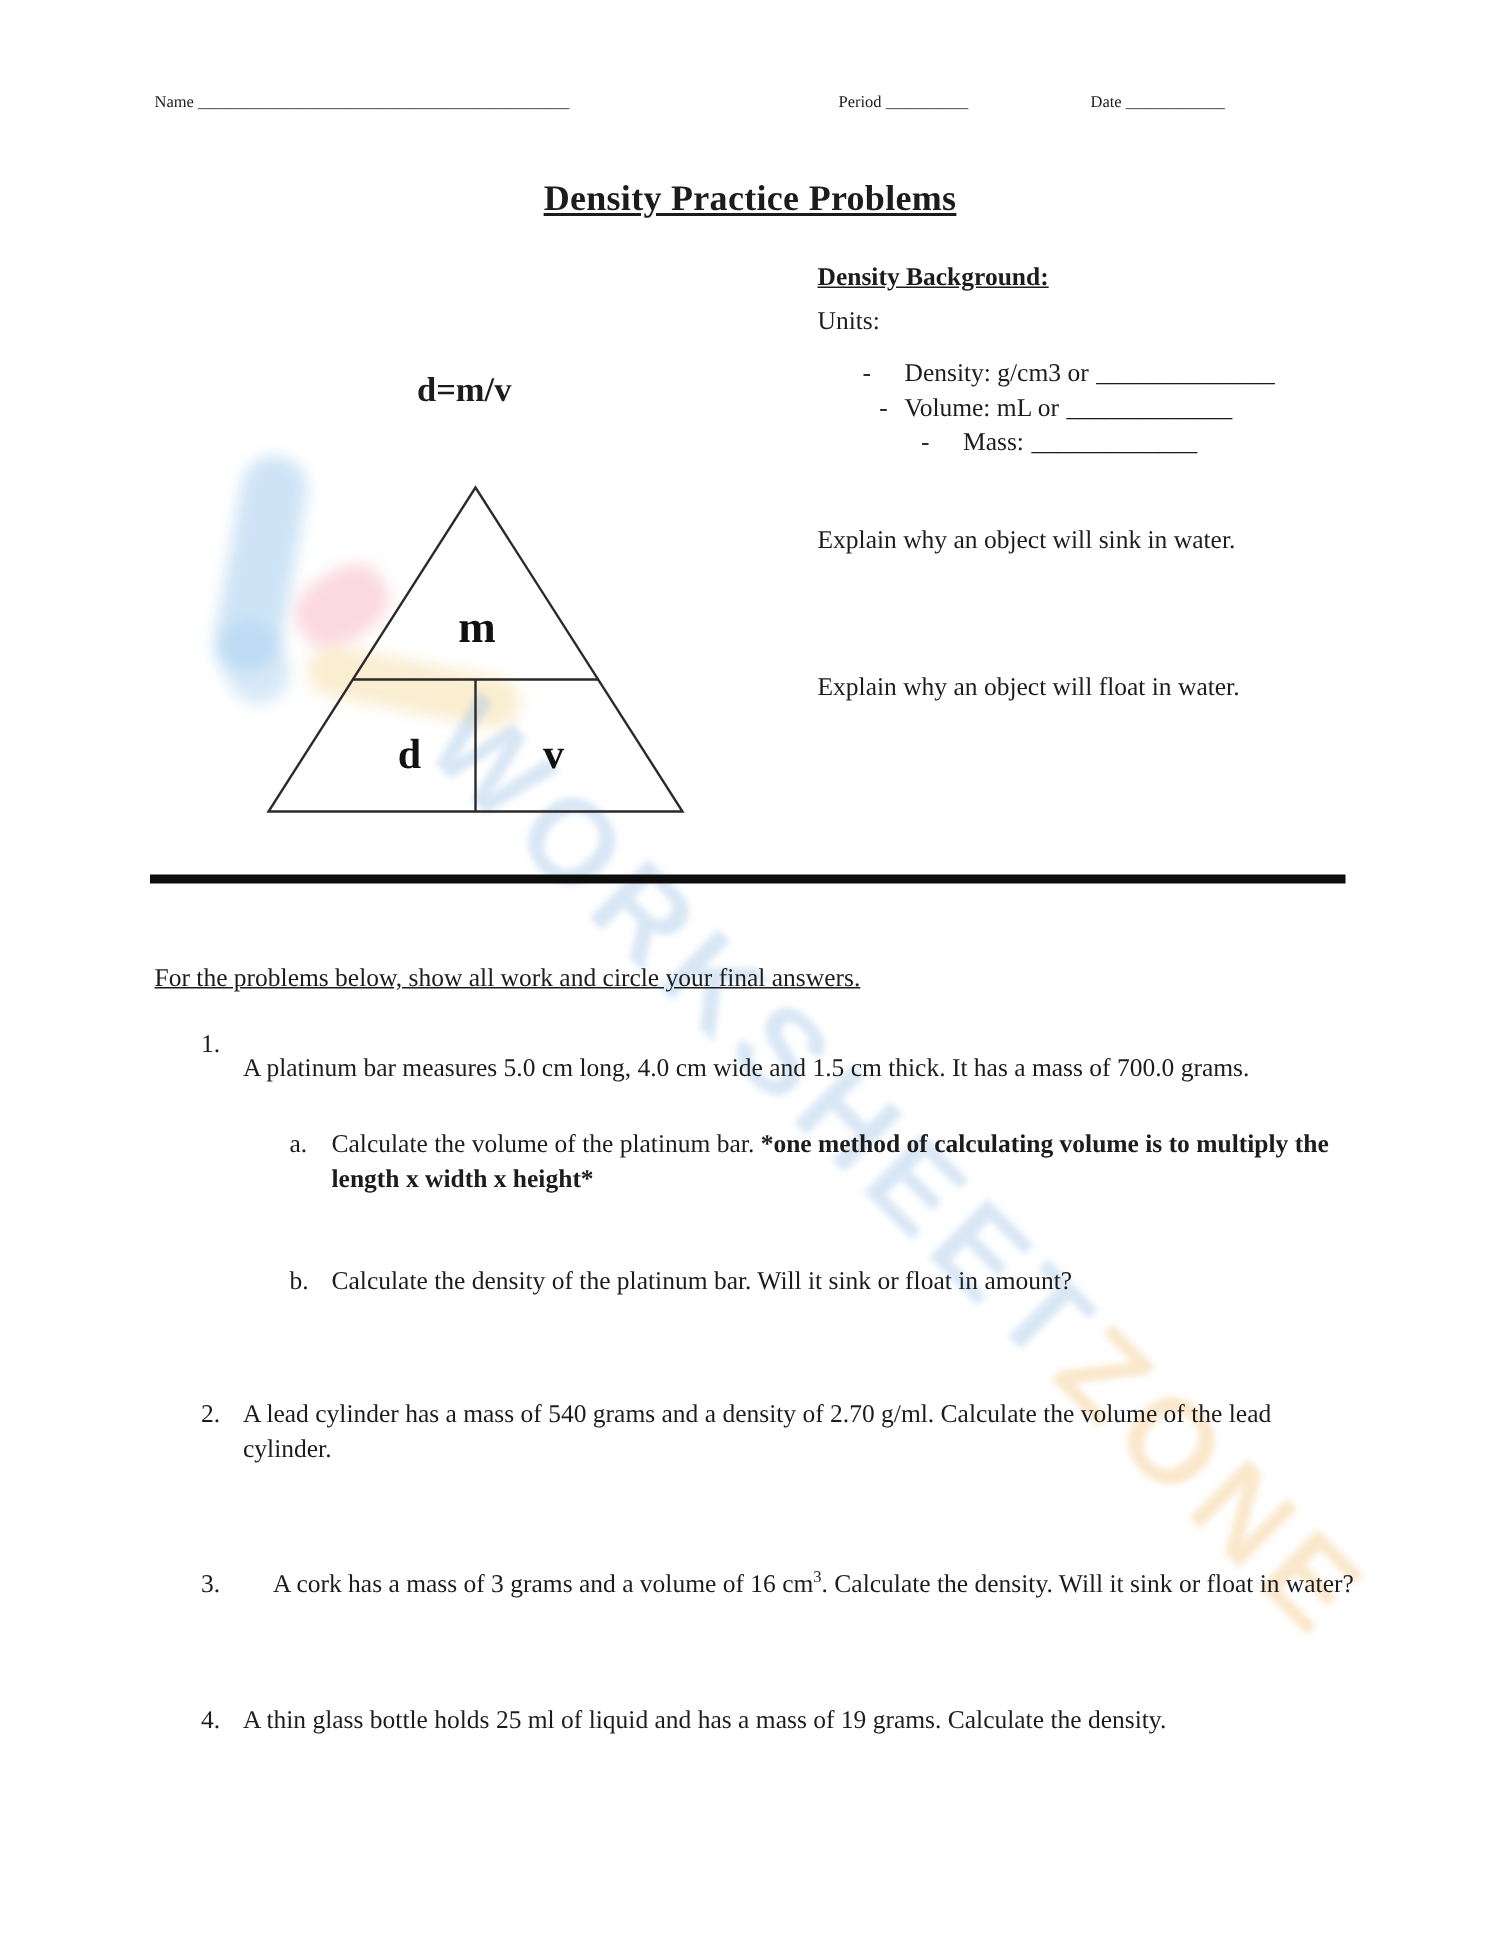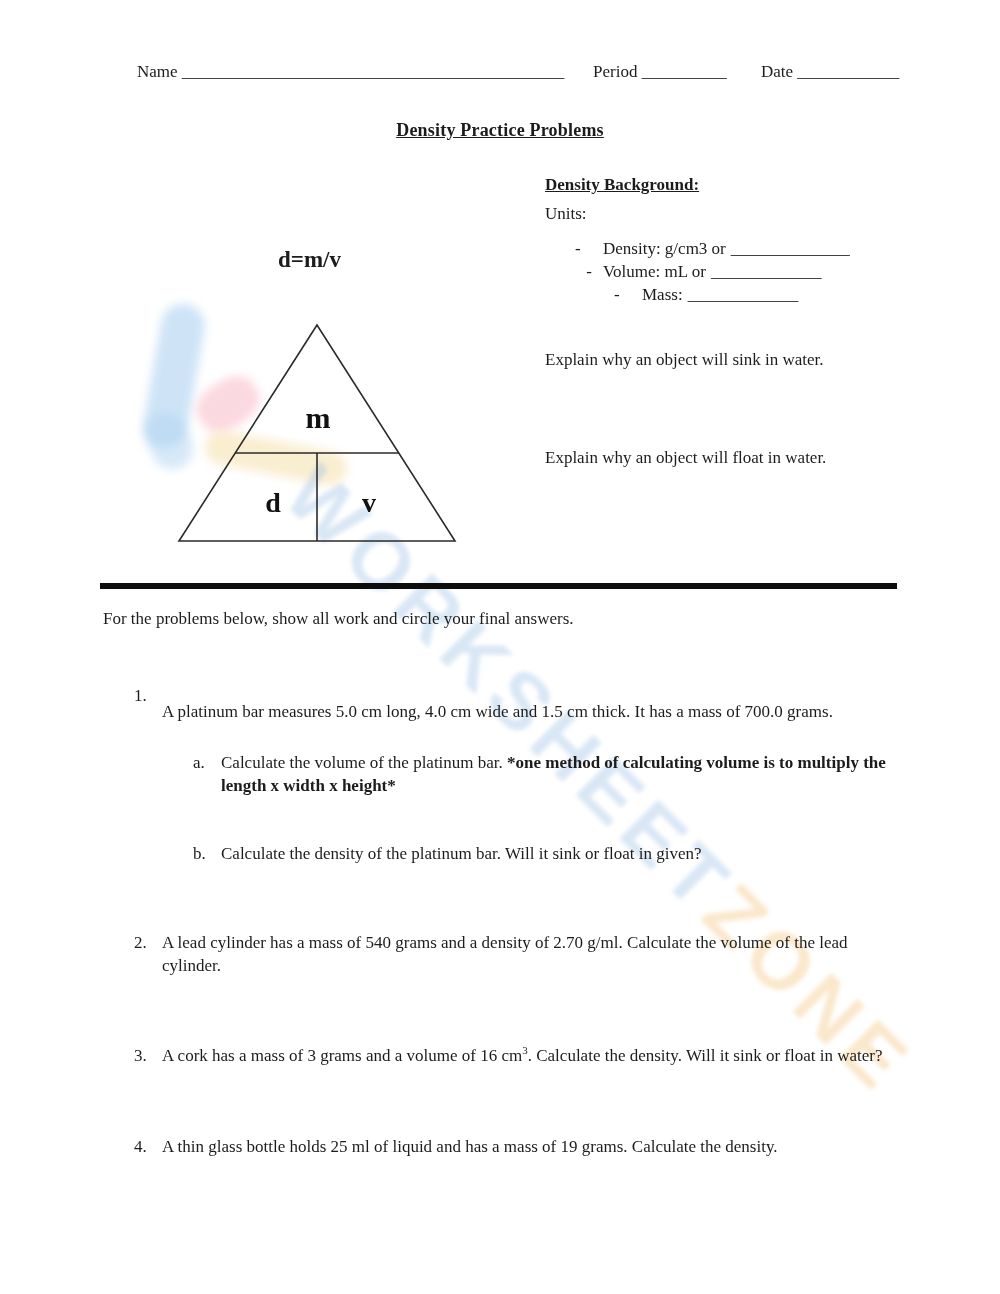--- a/index.html
+++ b/index.html
@@ -30,36 +30,36 @@
   .stroke{position:absolute;border-radius:24px;filter:blur(5px);}
   .stroke-blue{left:152px;top:303px;width:44px;height:146px;background:rgba(176,211,241,0.62);transform:rotate(10deg);}
   .stroke-blue-small{left:148px;top:412px;width:42px;height:58px;background:rgba(176,211,241,0.5);transform:rotate(-24deg);}
   .stroke-pink{left:196px;top:381px;width:64px;height:46px;background:rgba(248,192,203,0.6);transform:rotate(-33deg);border-radius:40%;}
   .stroke-yellow{left:204px;top:441px;width:144px;height:34px;background:rgba(247,226,178,0.6);transform:rotate(11deg);}
 
   .abs{position:absolute;}
   .t17{font-size:17px;line-height:23px;}
   .bold{font-weight:bold;}
 
-  .header-item{position:absolute;top:62px;font-size:17px;white-space:nowrap;margin-left:34px;}
-  .title{position:absolute;top:120px;left:0;width:1000px;text-align:center;font-size:18px;font-weight:bold;text-decoration:underline;letter-spacing:0.2px;}
+  .header-item{position:absolute;top:62px;font-size:11px;white-space:nowrap;}
+  .title{position:absolute;top:120px;left:0;width:1000px;text-align:center;font-size:24px;font-weight:bold;text-decoration:underline;letter-spacing:0.2px;}
 
   .intro{left:88px;top:177px;width:440px;}
   .equation{left:278px;top:247px;font-size:23px;font-weight:bold;}
 
   .bg-heading{left:545px;top:175px;font-size:17px;font-weight:bold;text-decoration:underline;}
   .bg-units{left:545px;top:202px;}
   .bg-item{position:absolute;left:575px;font-size:17px;white-space:nowrap;}
   .bg-item .dash{display:inline-block;width:28px;}
   .bg-item .blank{margin-left:5px;}
   .prompt{left:545px;width:360px;}
 
   .rule{position:absolute;left:100px;top:583px;width:797px;height:6px;background:#0d0d0d;}
 
-  .instructions{left:103px;top:607px;width:700px;}
+  .instructions{left:103px;top:640px;width:700px;text-decoration:underline;}
 
   .problem{position:absolute;display:flex;}
   .pnum{flex:0 0 28px;}
   .pletter{flex:0 0 28px;}
   sup{font-size:11px;line-height:0;}
 
   .tri-svg text{font-family:"Liberation Serif", serif;font-weight:bold;fill:#111;}
 </style>
 </head>
 <body>
@@ -128,31 +128,31 @@
       <div style="width:735px;margin-top:16px;">A platinum bar measures 5.0 cm long, 4.0 cm wide and 1.5 cm thick.  It has a mass of 700.0 grams.</div>
     </div>
 
     <div class="problem t17" style="left:193px;top:751px;width:715px;">
       <div class="pletter">a.</div>
       <div style="width:682px;"><span>Calculate the volume of the platinum bar. </span><span class="bold">*one method of calculating volume is to multiply the length x width x height*</span></div>
     </div>
 
     <div class="problem t17" style="left:193px;top:842px;width:715px;">
       <div class="pletter">b.</div>
-      <div style="width:682px;">Calculate the density of the platinum bar.  Will it sink or float in given?</div>
+      <div style="width:682px;">Calculate the density of the platinum bar.  Will it sink or float in amount?</div>
     </div>
 
     <div class="problem t17" style="left:134px;top:931px;width:775px;">
       <div class="pnum">2.</div>
       <div style="width:743px;">A lead cylinder has a mass of 540 grams and a density of 2.70 g/ml.  Calculate the volume of the lead cylinder.</div>
     </div>
 
     <div class="problem t17" style="left:134px;top:1044px;width:775px;">
       <div class="pnum">3.</div>
-      <div style="width:743px;"><span>A cork has a mass of 3 grams and a volume of 16 cm</span><sup>3</sup><span>.  Calculate the density.  Will it sink or float in water?</span></div>
+      <div style="width:743px;margin-left:20px;"><span>A cork has a mass of 3 grams and a volume of 16 cm</span><sup>3</sup><span>.  Calculate the density.  Will it sink or float in water?</span></div>
     </div>
 
     <div class="problem t17" style="left:134px;top:1135px;width:775px;">
       <div class="pnum">4.</div>
       <div style="width:743px;">A thin glass bottle holds 25 ml of liquid and has a mass of 19 grams.  Calculate the density.</div>
     </div>
 
   </div>
 </div>
 

